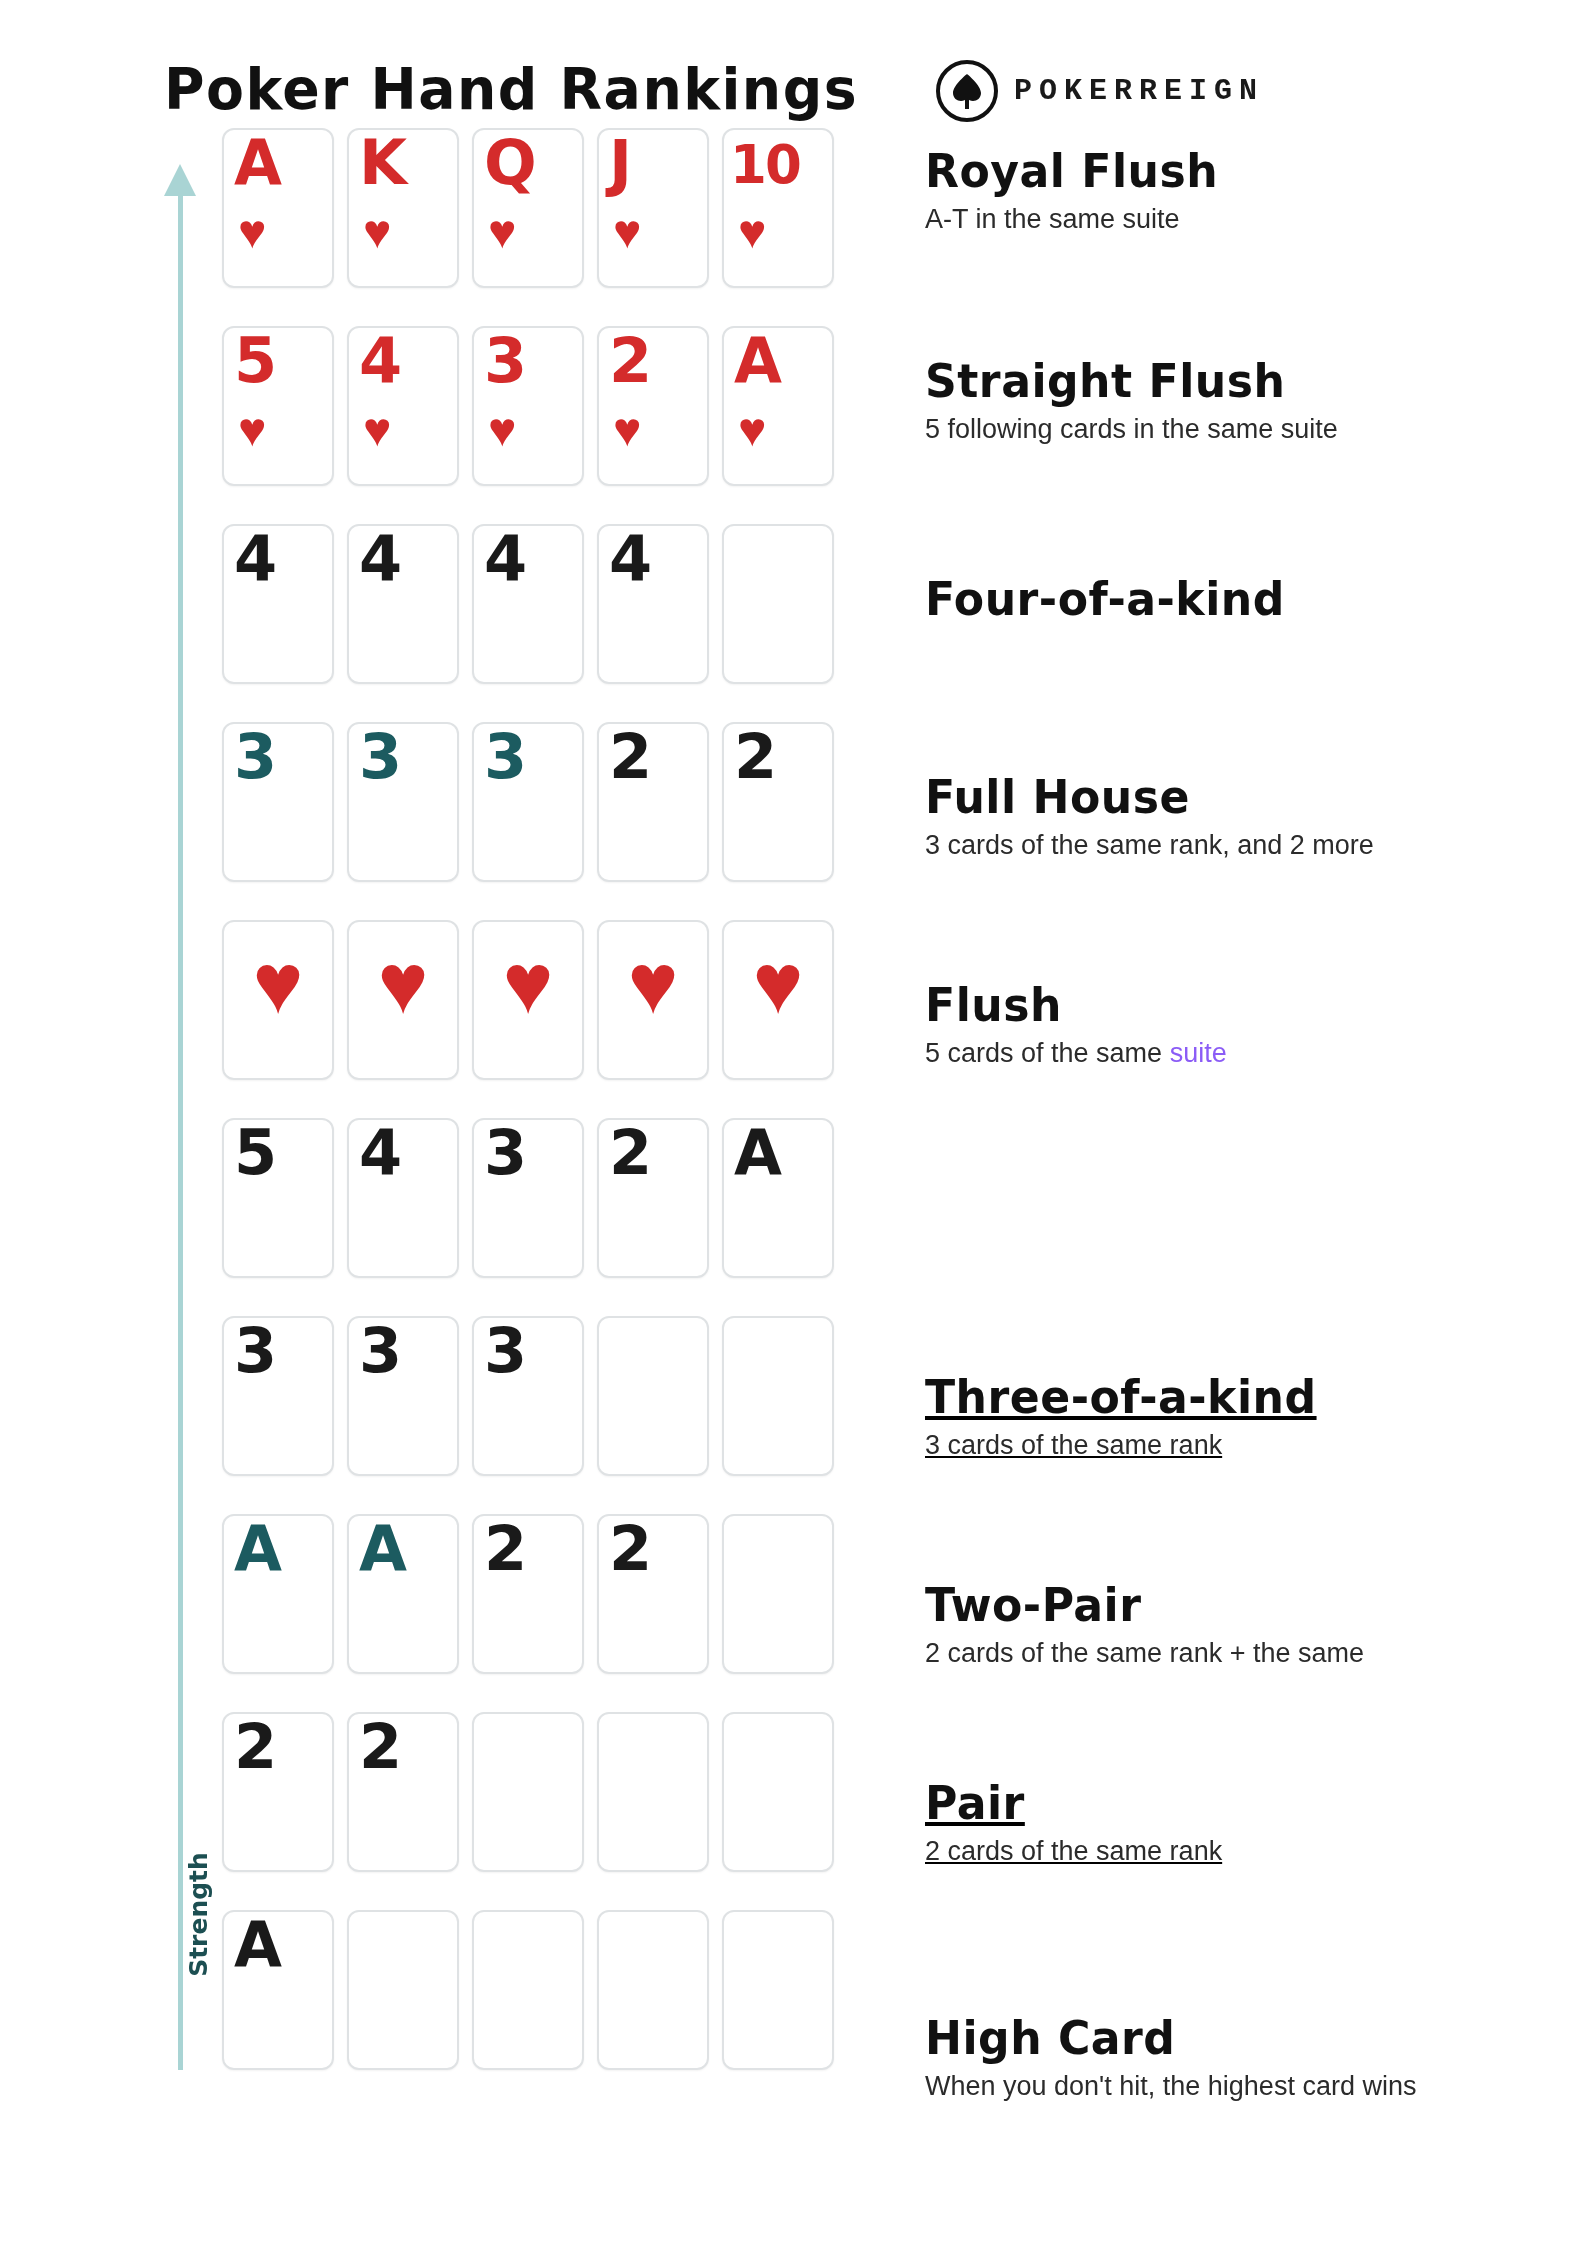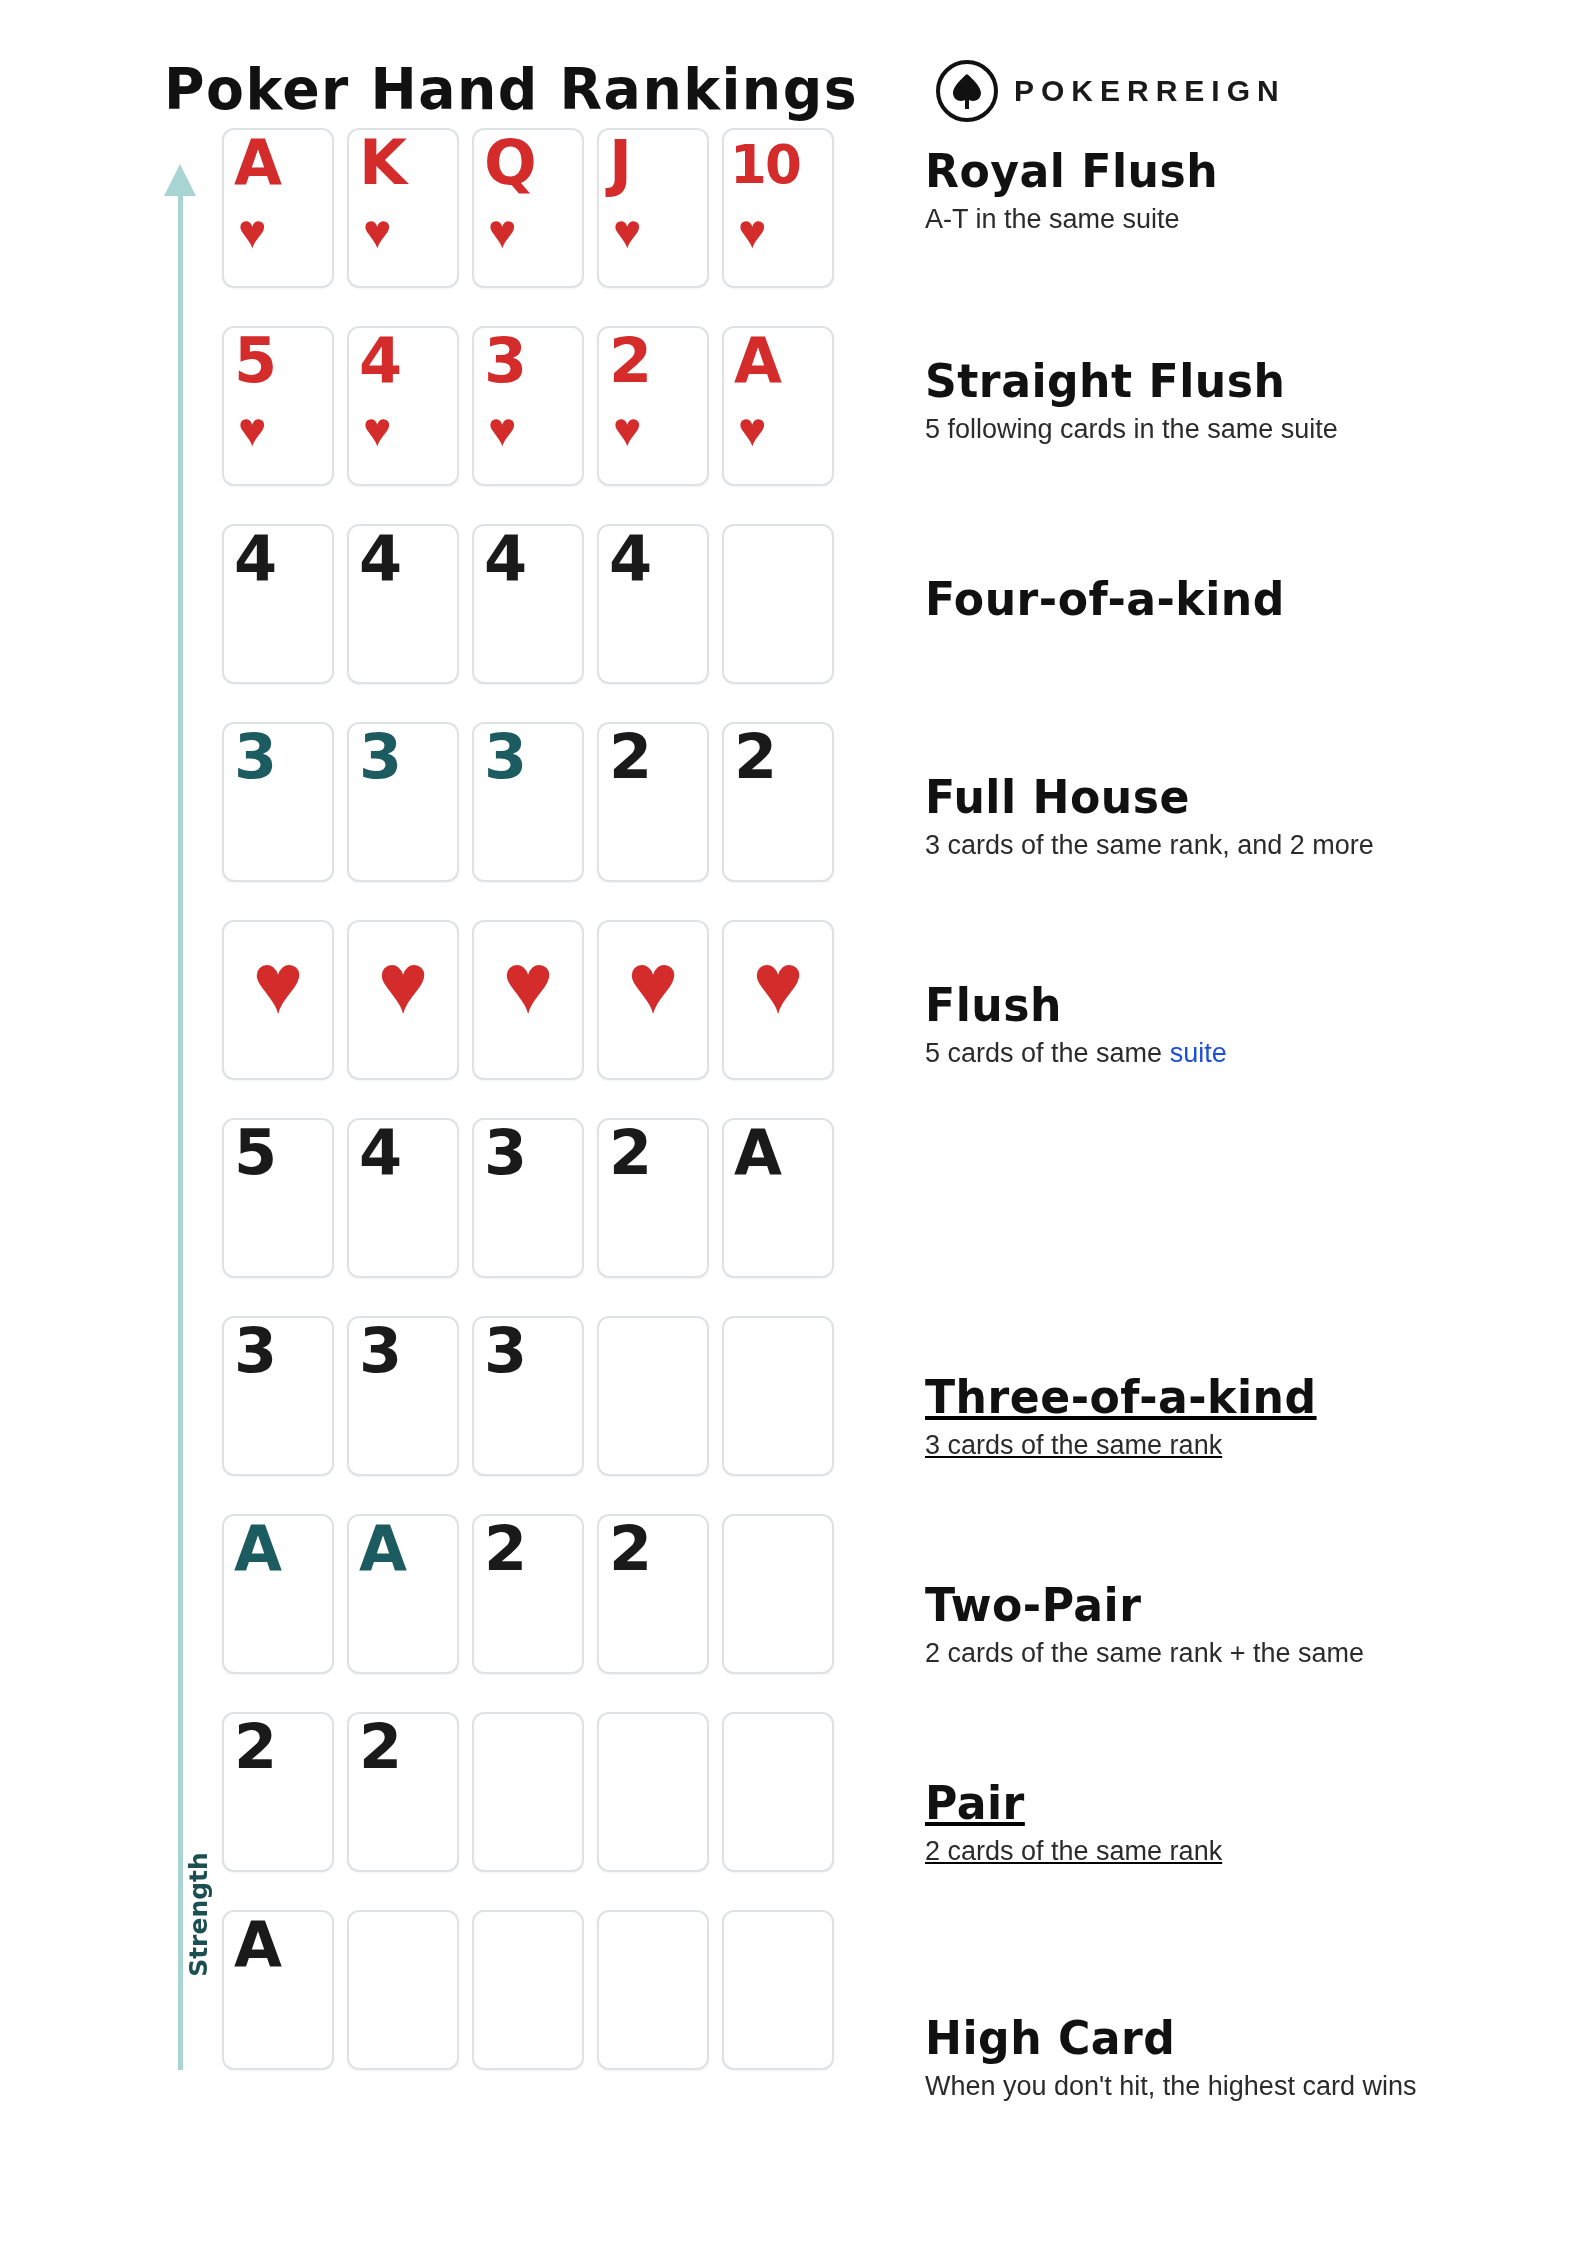--- a/index.html
+++ b/index.html
@@ -43,21 +43,21 @@
     display: flex;
     align-items: center;
     gap: 16px;
   }
   #brand-logo {
     width: 62px;
     height: 62px;
     flex: 0 0 auto;
   }
   #brand-name {
-    font-family: Liberation Sans, sans-serif;
+    font-family: Liberation Mono, monospace;
     font-weight: bold;
     font-size: 30px;
     letter-spacing: 7px;
     color: #1a1a1a;
     white-space: nowrap;
   }
 
   
   #strength-axis {
     position: absolute;
@@ -175,21 +175,21 @@
     transform: scaleX(0.96);
     transform-origin: left center;
   }
   .rank-desc {
     margin-top: 6px;
     font-family: "Liberation Sans", sans-serif;
     font-size: 27px;
     color: #2b2b2b;
     white-space: nowrap;
   }
-  .rank-desc .hl { color: #1d4ed8; }
+  .rank-desc .hl { color: #8b5cf6; }
 
   
   .t-royal   { top: 16px; left: 925px; }
   .t-sflush  { top: 28px; left: 925px; }
   .t-four    { top: 48px; left: 925px; }
   .t-full    { top: 48px; left: 925px; }
   .t-flush   { top: 58px; left: 925px; }
   .t-straight{ top: 60px; left: 925px; }
   .t-three   { top: 54px; left: 925px; text-decoration: underline; }
   .t-twopair { top: 64px; left: 925px; }

